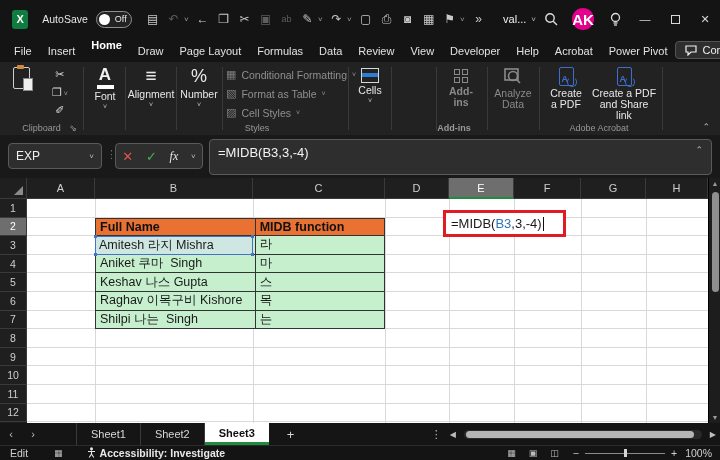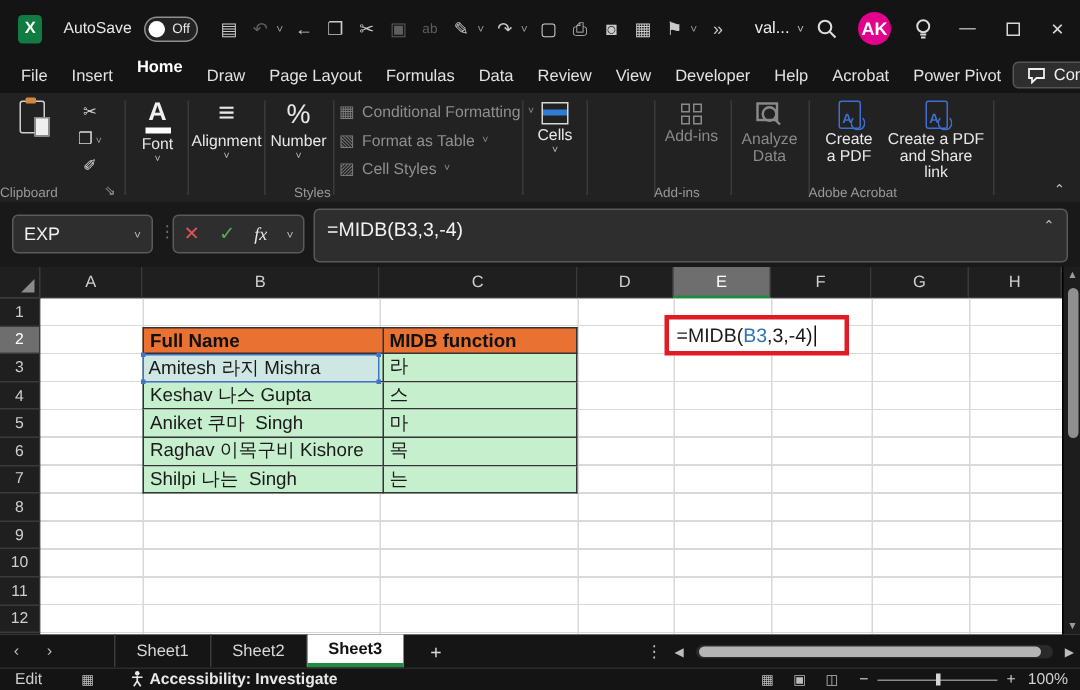--- a/index.html
+++ b/index.html
@@ -15,35 +15,35 @@
   .toggle .knob { width:11px; height:11px; border-radius:50%; background:#fff; margin-left:2px; }
   .toggle .state { color:#e6e6e6; font-size:9px; margin-left:5px; }
   .qat { display:flex; align-items:center; margin-left:10px; }
   .qat .ic { width:21px; text-align:center; color:#c9c9c9; font-size:12px; cursor:default; }
   .qat .ic.dim { color:#5e5e5e; }
   .qat .chev { width:8px; color:#9a9a9a; font-size:8px; }
   .doc-title { display:flex; align-items:center; margin-left:14px; color:#efefef; font-size:11px; }
   .doc-title .chev { color:#bdbdbd; font-size:8px; margin-left:5px; }
   .tb-right { margin-left:auto; display:flex; align-items:center; }
   .tb-btn { width:30px; height:30px; display:flex; align-items:center; justify-content:center; color:#dcdcdc; }
-  .avatar { width:22px; height:22px; border-radius:50%; background:#E3008C; color:#fff; font-size:12px; font-weight:bold; display:flex; align-items:center; justify-content:center; margin:0 6px; }
+  .avatar { width:22px; height:22px; border-radius:50%; background:#E3008C; color:#fff; font-size:15px; font-weight:bold; display:flex; align-items:center; justify-content:center; margin:0 6px; }
   .winbtn { width:30px; height:30px; display:flex; align-items:center; justify-content:center; color:#d8d8d8; font-size:11px; }
   .maxbox { width:9px; height:9px; border:1px solid #d8d8d8; }
 
   
   .tabsrow { position:absolute; top:38px; left:0; width:720px; height:24px; display:flex; align-items:center; background:#141414; }
   .rtab { padding:3px 8px 2px; font-size:11px; color:#e2e2e2; white-space:nowrap; }
   .rtab.active { color:#fff; font-weight:bold; border-bottom:2.5px solid #21A366; padding-bottom:12px; }
   .tabs-right { margin-left:auto; display:flex; align-items:center; margin-right:6px; }
   .comments-btn { display:flex; align-items:center; gap:5px; background:#2e2e2e; border:1px solid #555; border-radius:4px; color:#efefef; font-size:11px; padding:2px 9px; margin-right:6px; }
 
   
   .ribbon { position:absolute; top:62px; left:0; width:720px; height:73px; background:#222; }
   .rsep { position:absolute; top:5px; bottom:5px; width:1px; background:#3a3a3a; }
-  .grp-label { position:absolute; bottom:2px; font-size:9px; color:#999; width:100%; }
+  .grp-label { position:absolute; bottom:2px; font-size:9px; color:#999; width:100%; text-align:center; }
   .bigbtn { position:absolute; top:3px; display:flex; flex-direction:column; align-items:center; color:#e8e8e8; font-size:10.5px; }
   .bigbtn .lbl { margin-top:2px; line-height:11px; text-align:center; }
   .bigbtn .chev { font-size:7px; color:#bdbdbd; margin-top:1px; }
   .bigbtn.dim { color:#8a8a8a; }
   .clipboard-icon { width:17px; height:22px; border:1.5px solid #cfcfcf; border-radius:2px; position:relative; margin-top:2px; }
   .clipboard-icon .clip { position:absolute; left:3.5px; top:-3px; width:7px; height:4px; background:#D4873F; border-radius:1px; }
   .clipboard-icon .page { position:absolute; right:-4px; bottom:-3px; width:10px; height:13px; background:#efefef; border:1px solid #8a8a8a; }
   .font-icon { font-size:17px; font-weight:bold; color:#f0f0f0; line-height:19px; }
   .font-bar { width:17px; height:4px; background:#fff; margin-top:1px; }
   .align-icon { font-size:19px; color:#e8e8e8; line-height:22px; }
@@ -281,21 +281,21 @@
     <div class="bigbtn" style="left:352px;width:36px;">
       <span class="cells-icon">
           <span class="band"></span>
         </span>
       <span class="lbl">Cells</span>
       <span class="chev">˅</span>
     </div>
     <div class="rsep" style="left:391px;"></div>
     <div class="rsep" style="left:436px;"></div>
 
-    <div style="position:absolute;left:436px;top:0;width:36px;height:100%;">
+    <div style="position:absolute;left:436px;top:0;width:36px;height:100%;font-weight:bold;">
       <div class="bigbtn dim" style="left:7px;width:36px;">
         <span class="grid4-icon">
             <span></span>
             <span></span>
             <span></span>
             <span></span>
           </span>
         <span class="lbl">Add-ins</span>
       </div>
       <span class="grp-label">Add-ins</span>
@@ -384,26 +384,26 @@
       <div class="xtable">
         <div class="xrow">
           <div class="xcell c1 hdr">Full Name</div>
           <div class="xcell c2 hdr">MIDB function</div>
         </div>
         <div class="xrow">
           <div class="xcell c1 green"></div>
           <div class="xcell c2 green">라</div>
         </div>
         <div class="xrow">
+          <div class="xcell c1 green">Aniket 쿠마  Singh</div>
+          <div class="xcell c2 green">마</div>
+        </div>
+        <div class="xrow">
           <div class="xcell c1 green">Keshav 나스 Gupta</div>
           <div class="xcell c2 green">스</div>
-        </div>
-        <div class="xrow">
-          <div class="xcell c1 green">Aniket 쿠마  Singh</div>
-          <div class="xcell c2 green">마</div>
         </div>
         <div class="xrow">
           <div class="xcell c1 green">Raghav 이목구비 Kishore</div>
           <div class="xcell c2 green">목</div>
         </div>
         <div class="xrow">
           <div class="xcell c1 green">Shilpi 나는  Singh</div>
           <div class="xcell c2 green">는</div>
         </div>
       </div>

